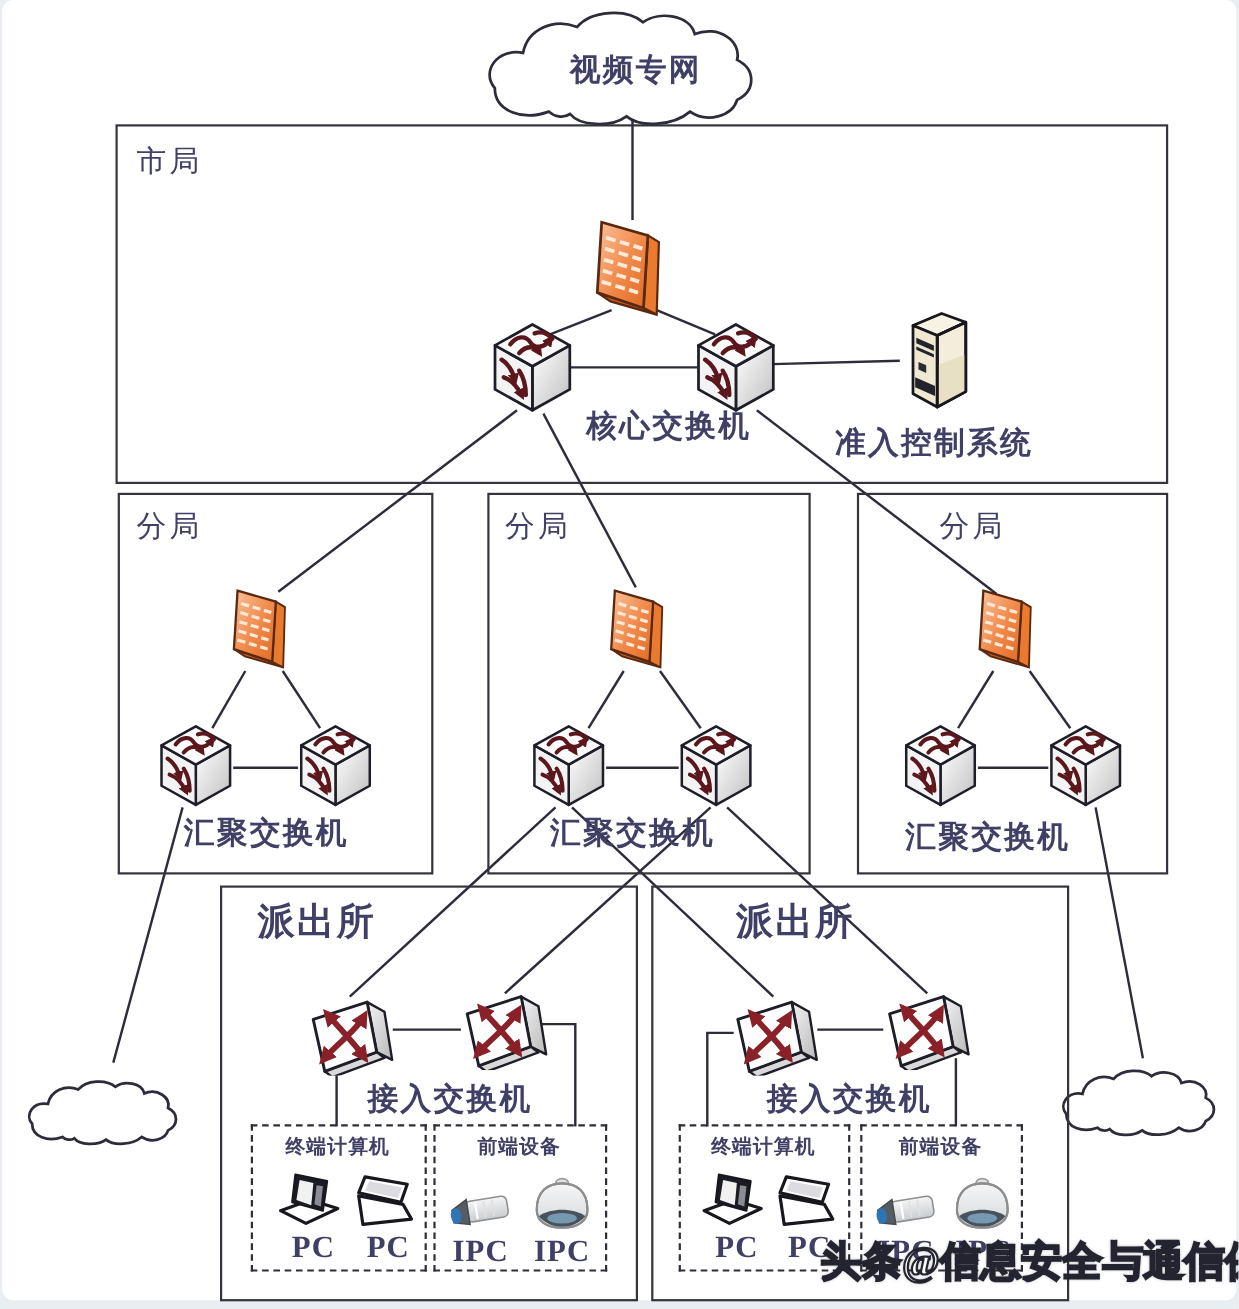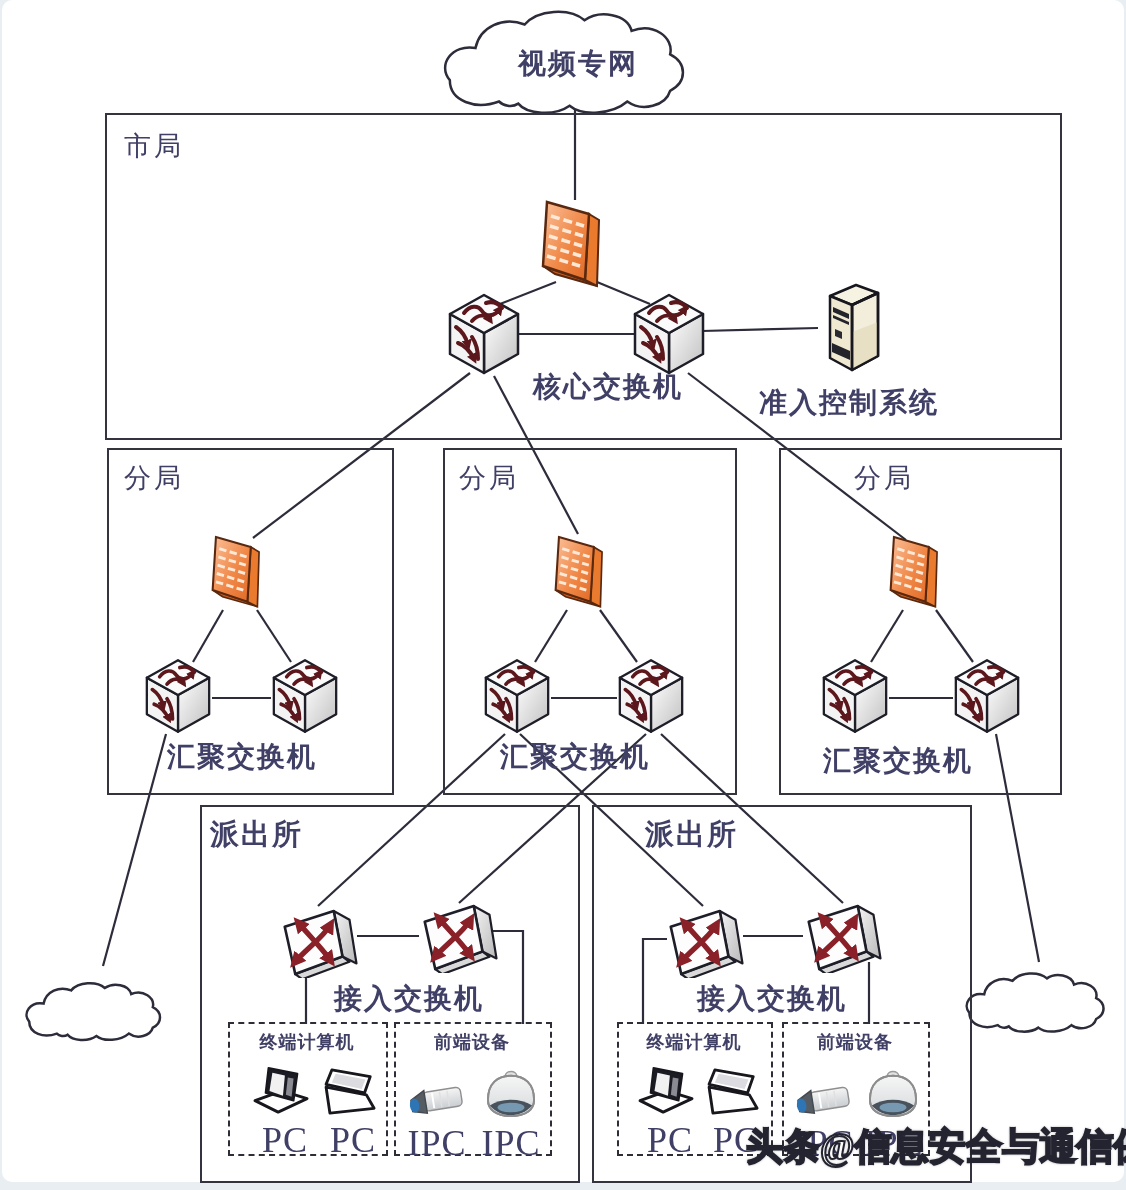--- a/index.html
+++ b/index.html
@@ -5,24 +5,24 @@
   html,body{margin:0;padding:0;}
   body{background:#e9eef2;font-family:"Liberation Serif","DejaVu Serif",serif;}
   .canvas{position:relative;width:1126px;height:1190px;background:#e9eef2;overflow:hidden;}
   .sheet{position:absolute;left:2px;right:2px;top:0;bottom:8px;background:#ffffff;border-radius:10px;}
   svg.layer{position:absolute;left:0;top:0;}
   .box{position:absolute;border:2px solid #34343e;background:transparent;}
   .dashedbox{position:absolute;border:2px dashed #2e2e38;background:transparent;}
   .lbl{position:absolute;color:#403f66;white-space:nowrap;font-weight:600;}
   .ctr{transform:translateX(-50%);}
   .boxtitle{font-size:27px;letter-spacing:3px;font-weight:400;}
-  .station-title{font-size:29px;letter-spacing:2px;}
+  .station-title{font-size:34px;letter-spacing:2px;margin-left:24px;}
   .devlbl{font-size:28px;letter-spacing:2px;}
   .sublbl{font-size:18px;letter-spacing:1px;}
-  .pclbl{font-size:36px;font-weight:400;letter-spacing:1px;}
+  .pclbl{font-size:28px;font-weight:700;letter-spacing:1px;}
   .cloudlbl{font-size:28px;letter-spacing:2px;}
   .icon{position:absolute;}
   .watermark{
     position:absolute;left:746px;top:1122px;
     font-size:37px;font-weight:700;letter-spacing:0px;
     color:#fdfdfd;
     -webkit-text-stroke:2px #242430;
     text-shadow:0 0 3px rgba(20,20,30,.75);
     white-space:nowrap;
   }

